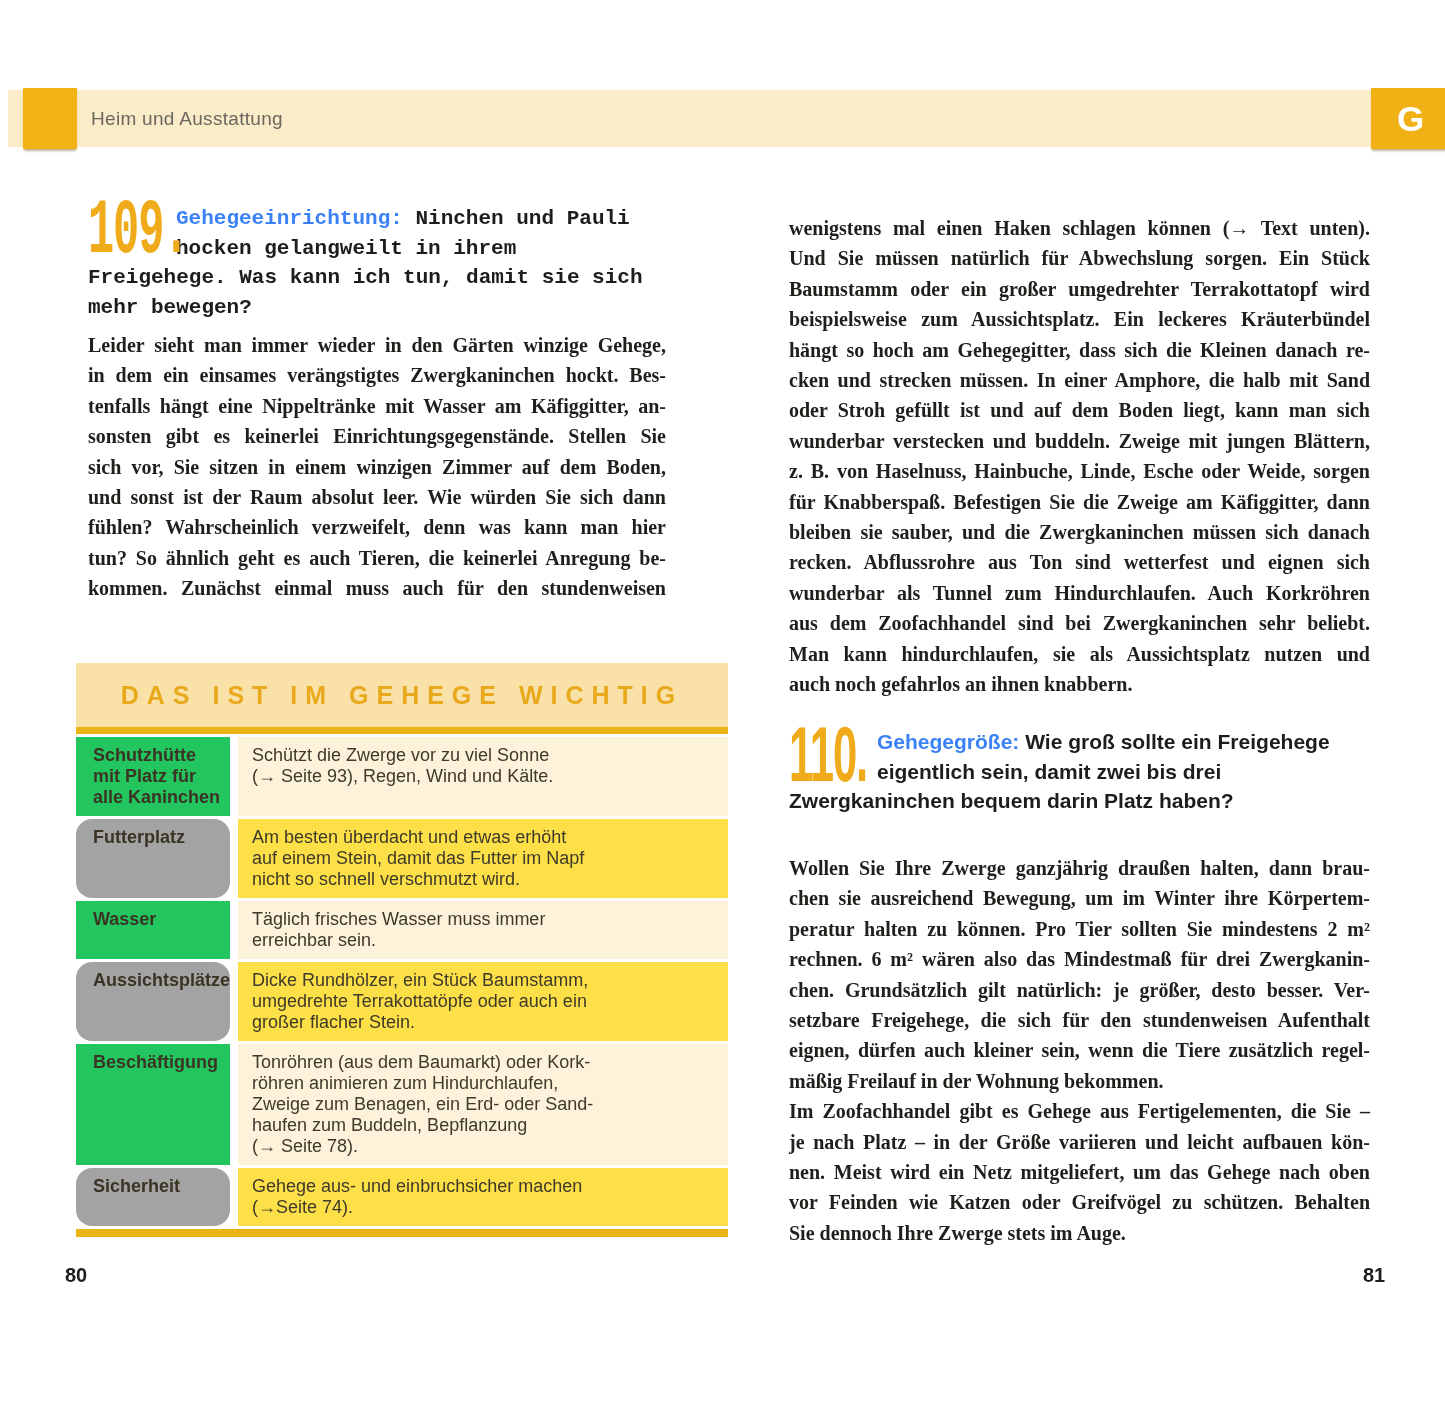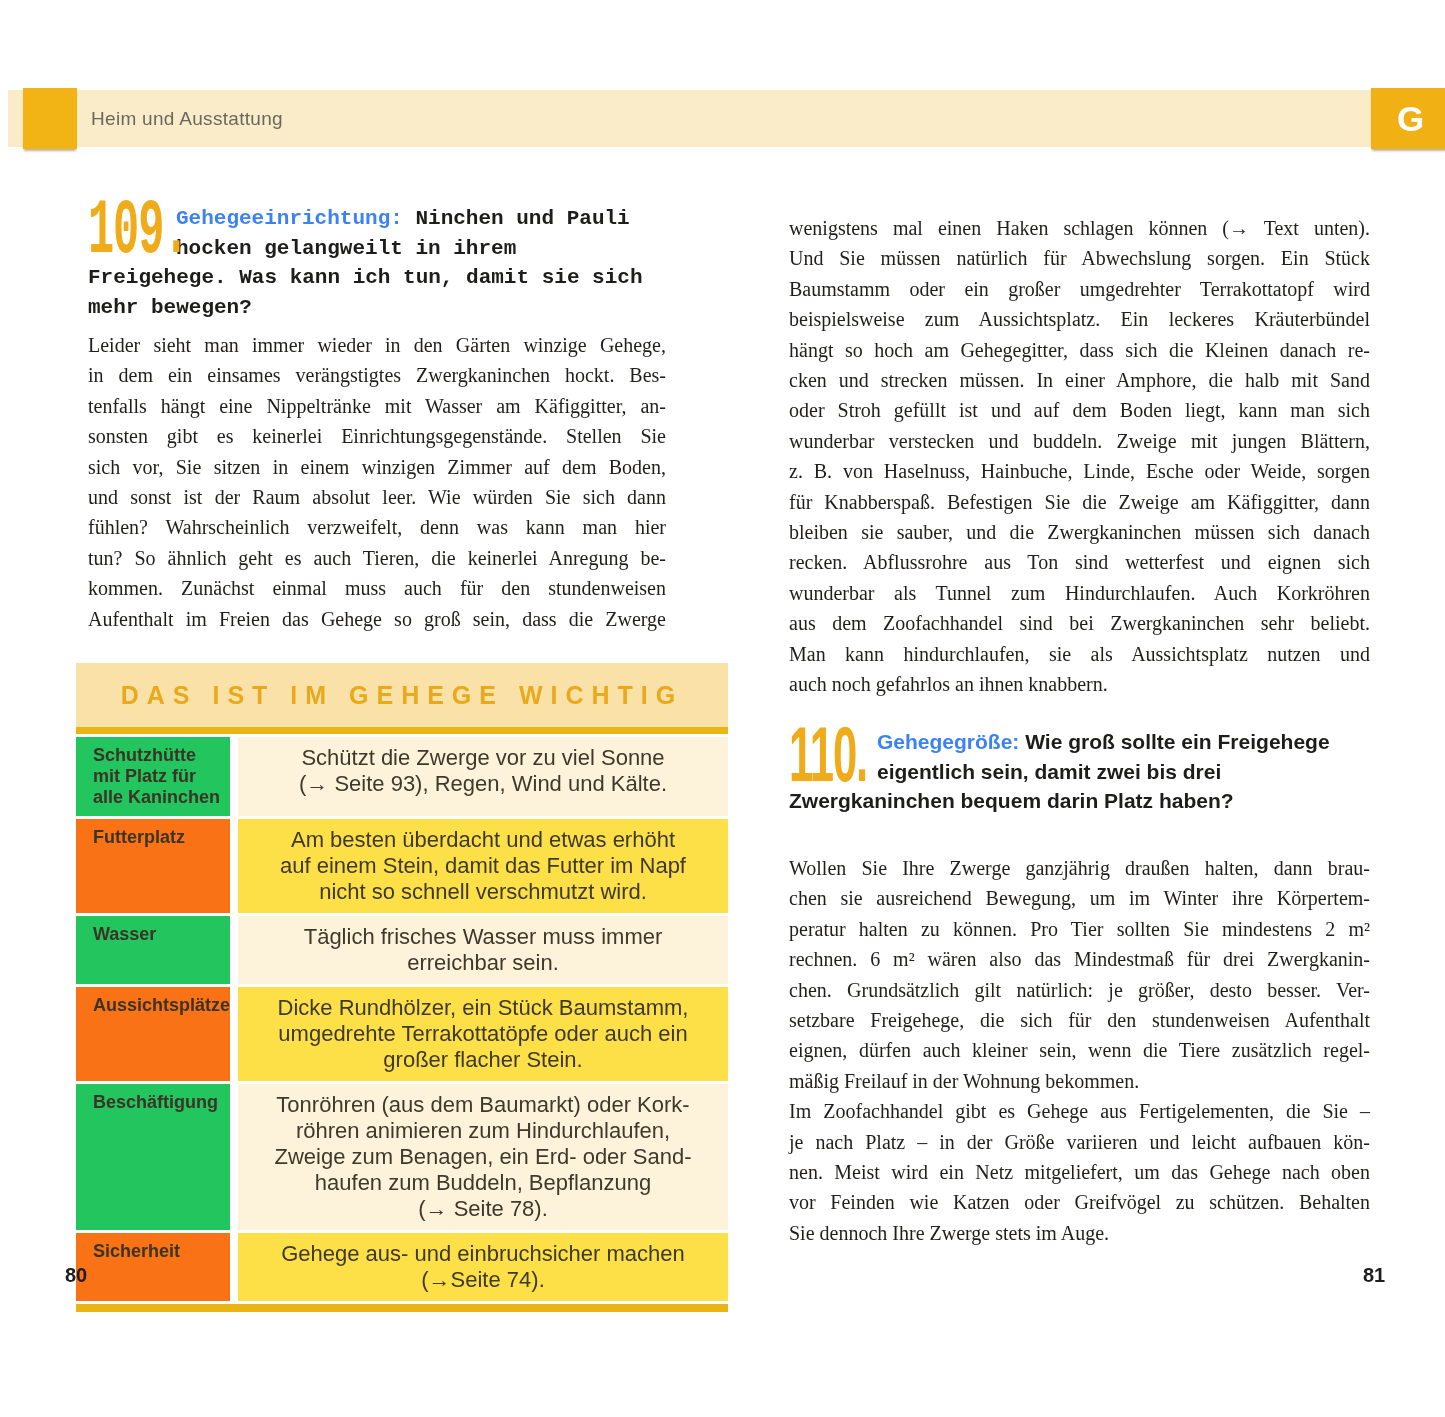--- a/index.html
+++ b/index.html
@@ -18,37 +18,37 @@
         font-size:19px;color:#6b675f;letter-spacing:.3px;}
 
   
   .q{position:absolute;font-weight:bold;font-size:21px;line-height:29.5px;color:#1d1d1b;}
   .q-numwrap{float:left;width:88px;height:60px;margin-top:-4px;}
   .q-num{display:inline-block;font-size:78px;line-height:62px;font-weight:bold;color:#f0ab1a;
         letter-spacing:-2px;white-space:nowrap;transform:scaleX(.56);transform-origin:0 55%;}
   .q-topic{color:#3b82f6;}
 
   
-  .serif{position:absolute;font-family:"Liberation Serif",serif;font-size:20px;color:#201f1c;}
+  .serif{position:absolute;font-family:"Liberation Serif",serif;font-size:20px;color:#201f1c;font-weight:bold;}
   .serif .para{margin:0;}
   .bline{line-height:30.4px;white-space:nowrap;text-align:justify;text-align-last:justify;}
   .bline.end{text-align-last:left;}
 
   
   .infobox{position:absolute;left:68px;top:663px;width:652px;}
   .box-header{background:#f9e1a8;height:64px;display:flex;align-items:center;justify-content:center;}
   .box-title{color:#e9a91c;font-size:25px;font-weight:bold;letter-spacing:8px;white-space:nowrap;}
   .box-rule{height:7px;background:#eab414;}
   .t-row{display:flex;margin-top:3px;}
   .t-label{width:154px;margin-right:8px;padding:8px 8px 8px 17px;box-sizing:border-box;
         font-weight:bold;font-size:18px;line-height:21px;color:#3b3425;white-space:pre-line;}
-  .t-text{flex:1;padding:8px 14px;font-size:22px;line-height:26px;color:#3f392b;white-space:pre-line;text-align:center;}
+  .t-text{flex:1;padding:8px 14px;font-size:18px;line-height:21px;color:#3f392b;white-space:pre-line;}
   .t-row.odd  .t-label{background:#22c55e;}
   .t-row.odd  .t-text {background:#fdf3da;}
-  .t-row.even .t-label{background:#f97316;}
+  .t-row.even .t-label{background:#a3a3a3;border-radius:16px;}
   .t-row.even .t-text {background:#fde047;}
   .box-bottom{height:8px;background:#eab414;margin-top:3px;}
 
   
   .pagenum{position:absolute;font-weight:bold;font-size:20px;color:#1d1d1d;}
 </style>
 </head>
 <body>
 
 <div class="page">
@@ -69,21 +69,20 @@
       <div class="para">
         <div class="bline">Leider sieht man immer wieder in den Gärten winzige Gehege,</div>
         <div class="bline">in dem ein einsames verängstigtes Zwergkaninchen hockt. Bes-</div>
         <div class="bline">tenfalls hängt eine Nippeltränke mit Wasser am Käfiggitter, an-</div>
         <div class="bline">sonsten gibt es keinerlei Einrichtungsgegenstände. Stellen Sie</div>
         <div class="bline">sich vor, Sie sitzen in einem winzigen Zimmer auf dem Boden,</div>
         <div class="bline">und sonst ist der Raum absolut leer. Wie würden Sie sich dann</div>
         <div class="bline">fühlen? Wahrscheinlich verzweifelt, denn was kann man hier</div>
         <div class="bline">tun? So ähnlich geht es auch Tieren, die keinerlei Anregung be-</div>
         <div class="bline">kommen. Zunächst einmal muss auch für den stundenweisen</div>
-        <div class="bline">Aufenthalt im Freien das Gehege so groß sein, dass die Zwerge</div>
       </div>
     </div>
 
   <div class="infobox">
     <div class="box-header">
       <span class="box-title">DAS IST IM GEHEGE WICHTIG</span>
     </div>
     <div class="box-rule"></div>
     <div>
         <div class="t-row odd">

